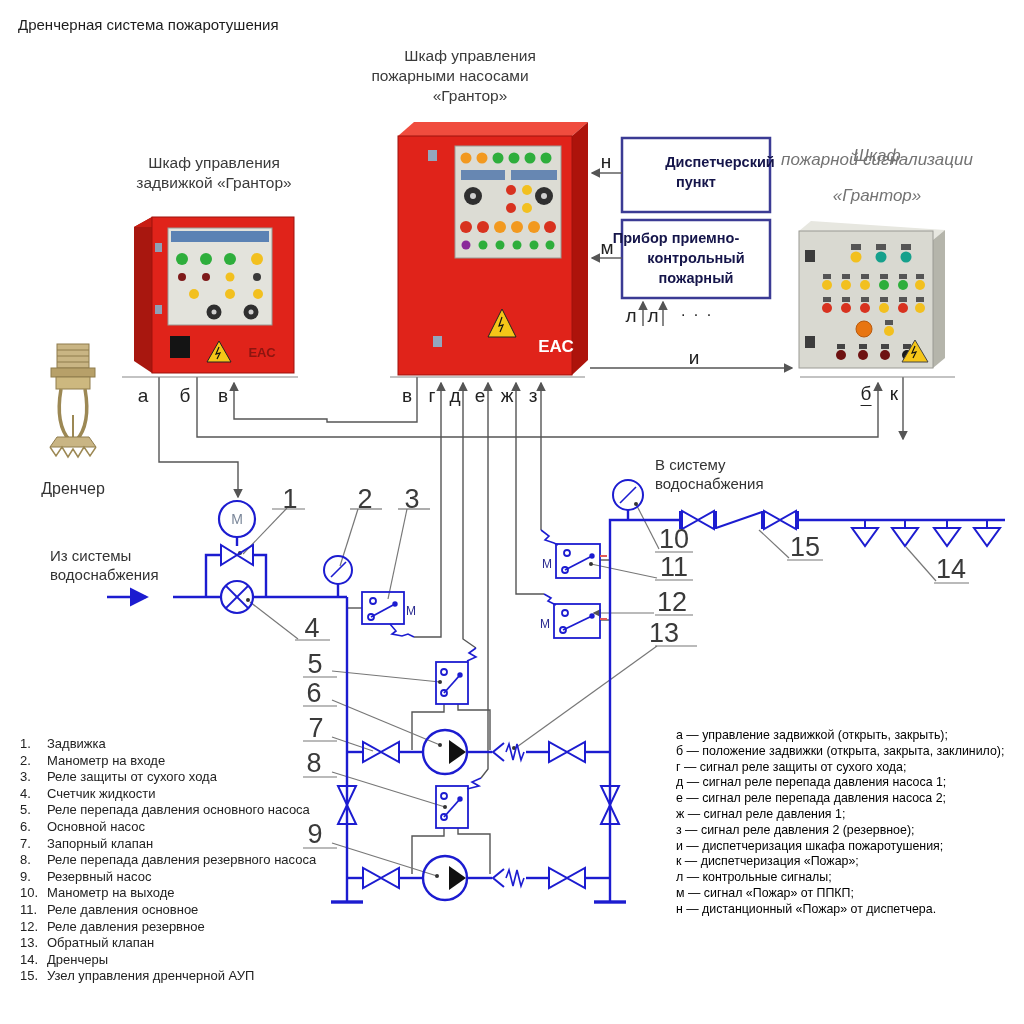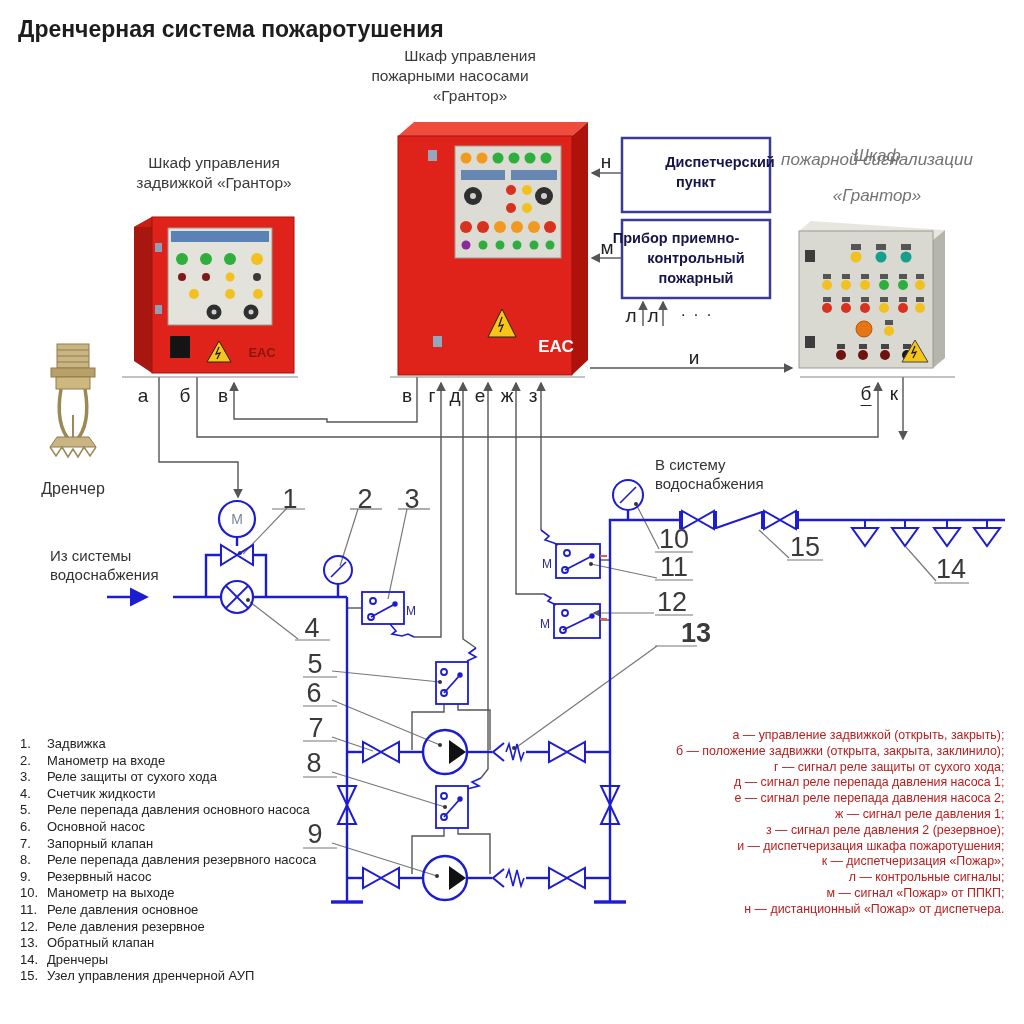--- a/index.html
+++ b/index.html
@@ -1,32 +1,32 @@
 <!DOCTYPE html>
 <html><head>
 <meta charset="utf-8">
 <style>
   html,body{margin:0;padding:0;background:#fff;}
   #stage{position:relative;width:1024px;height:1024px;background:#fff;overflow:hidden;
          font-family:"Liberation Sans",sans-serif;}
   .abs{position:absolute;white-space:nowrap;}
   .ctr{transform:translateX(-50%);text-align:center;}
-  .title{font-size:23px;font-weight:bold;color:#1d1d1d;}
+  .title{font-size:15px;font-weight:normal;color:#1d1d1d;}
   .cablbl{font-size:15.5px;color:#3a3a3a;line-height:20px;}
   .cablbl-i{font-style:italic;font-size:17px;color:#737373;line-height:20px;}
   .boxtxt{font-size:14.5px;font-weight:600;color:#15154a;line-height:20px;}
   .flowtxt{font-size:15px;color:#333;line-height:19px;}
   .sig{font-size:19px;color:#222;}
   .sig-u{border-bottom:1.5px solid #222;}
   .num{font-size:27px;color:#3a3a3a;}
   .dots{font-size:16px;color:#222;letter-spacing:2px;}
   .leg-n{left:20px;top:736px;font-size:13px;color:#222;}
   .leg-n .row{display:flex;height:16.6px;line-height:16.6px;}
   .leg-n .n{width:27px;flex:0 0 27px;}
-  .leg-a{left:676px;top:728px;font-size:12.4px;color:#b91c1c;text-align:right;}
+  .leg-a{left:676px;top:728px;font-size:12.4px;color:#000000;}
   .leg-a .row{height:15.8px;line-height:15.8px;}
   svg{position:absolute;left:0;top:0;}
 </style>
 </head>
 <body>
 
 <div id="stage">
 
 <svg width="1024" height="1024" viewBox="0 0 1024 1024">
   <defs>
@@ -424,21 +424,21 @@
 <div class="abs num ctr" style="left:412px;top:484px;">3</div>
 <div class="abs num ctr" style="left:312px;top:613px;">4</div>
 <div class="abs num ctr" style="left:315px;top:649px;">5</div>
 <div class="abs num ctr" style="left:314px;top:678px;">6</div>
 <div class="abs num ctr" style="left:316px;top:713px;">7</div>
 <div class="abs num ctr" style="left:314px;top:748px;">8</div>
 <div class="abs num ctr" style="left:315px;top:819px;">9</div>
 <div class="abs num ctr" style="left:674px;top:524px;">10</div>
 <div class="abs num ctr" style="left:674px;top:552px;">11</div>
 <div class="abs num ctr" style="left:672px;top:587px;">12</div>
-<div class="abs num ctr" style="left:696px;top:618px;font-weight:bold;">13</div>
+<div class="abs num ctr" style="left:664px;top:618px;">13</div>
 <div class="abs num ctr" style="left:951px;top:554px;">14</div>
 <div class="abs num ctr" style="left:805px;top:532px;">15</div>
 
 <div class="abs leg-n">
   <div class="row">
         <span class="n">1.</span>
         <span>Задвижка</span>
       </div>
   <div class="row">
         <span class="n">2.</span>

